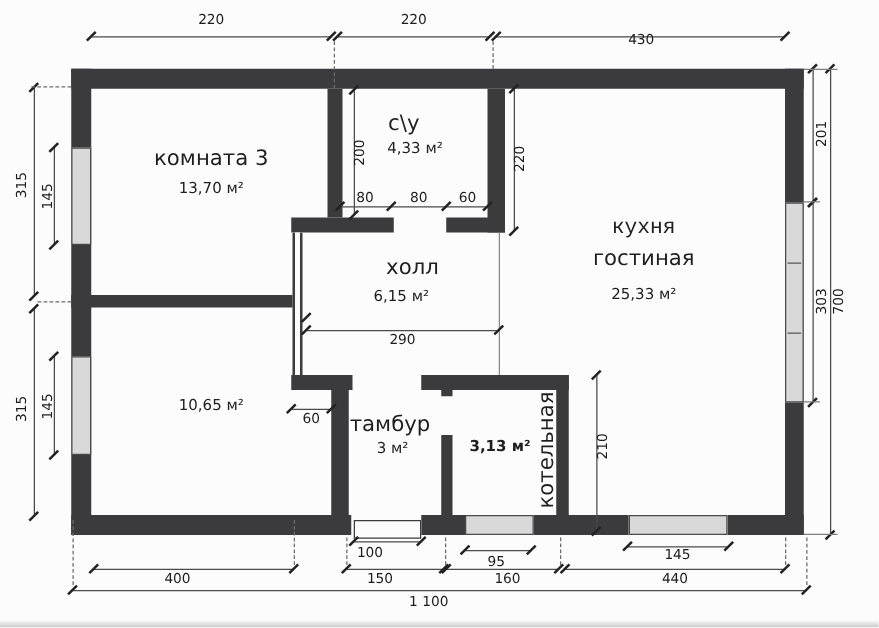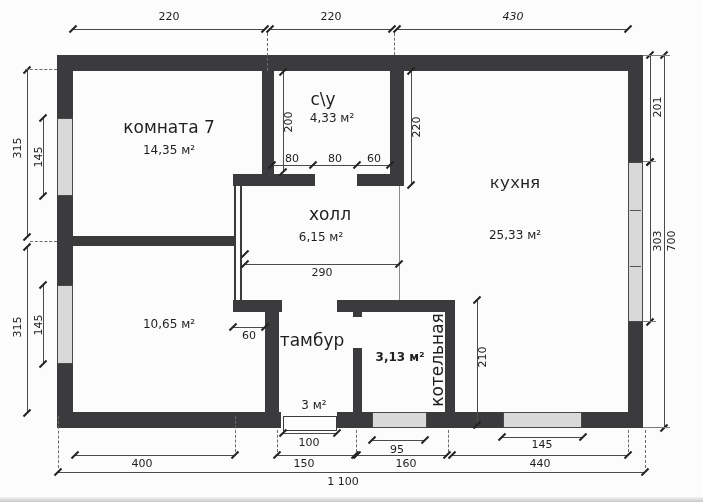--- a/index.html
+++ b/index.html
@@ -62,46 +62,47 @@
   <div class="wall" style="left:233px;top:300px;width:49px;height:12px;"></div>
   <div class="wall" style="left:337px;top:300px;width:118px;height:12px;"></div>
   <div class="wall" style="left:265px;top:312px;width:14px;height:100px;"></div>
   <div class="wall" style="left:353px;top:300px;width:9px;height:17px;"></div>
   <div class="wall" style="left:353px;top:348px;width:9px;height:64px;"></div>
   <div class="wall" style="left:445px;top:300px;width:10px;height:112px;"></div>
 
   <div class="door-rect" style="left:283px;top:416px;width:54px;height:15px;"></div>
   <div class="tick" style="left:240px;top:253px;"></div>
 
-  <span class="room-name" style="left:169px;top:127px;">комната 7</span>
-  <span class="room-area" style="left:169px;top:150px;">14,35 м²</span>
+  <span class="room-name" style="left:169px;top:127px;">комната 3</span>
+  <span class="room-area" style="left:169px;top:150px;">13,70 м²</span>
 
   <span class="room-name" style="left:323px;top:99px;">с\у</span>
   <span class="room-area" style="left:332px;top:118px;">4,33 м²</span>
 
   <span class="room-name" style="left:330px;top:214px;">холл</span>
   <span class="room-area" style="left:321px;top:237px;">6,15 м²</span>
 
   <span class="room-name" style="left:515px;top:183px;font-family:Liberation Mono, monospace;">кухня</span>
+  <span class="room-name" style="left:515px;top:207px;">гостиная</span>
   <span class="room-area" style="left:515px;top:235px;">25,33 м²</span>
 
   <span class="room-area" style="left:169px;top:324px;">10,65 м²</span>
 
   <span class="room-name" style="left:312px;top:340px;">тамбур</span>
-  <span class="room-area" style="left:314px;top:358px;margin-top:47px;">3 м²</span>
+  <span class="room-area" style="left:314px;top:358px;">3 м²</span>
 
   <span class="room-area" style="left:400px;top:357px;font-weight:bold;">3,13 м²</span>
   <span class="room-name v" style="left:437px;top:360px;">котельная</span>
 
   <div class="dim-h" style="left:73px;top:29px;width:192px;"></div>
   <div class="dim-h" style="left:270px;top:29px;width:122px;"></div>
   <div class="dim-h" style="left:397px;top:29px;width:231px;"></div>
   <span class="lbl" style="left:169px;top:16px;">220</span>
   <span class="lbl" style="left:331px;top:16px;">220</span>
-  <span class="lbl" style="left:513px;top:16px;font-style:italic;">430</span>
+  <span class="lbl" style="left:513px;top:32px;">430</span>
   <div class="ext-v" style="left:267px;top:33px;height:38px;"></div>
   <div class="ext-v" style="left:394px;top:33px;height:22px;"></div>
 
   <div class="dim-v" style="left:27px;top:70px;height:167px;"></div>
   <div class="dim-v" style="left:43px;top:118px;height:78px;"></div>
   <div class="dim-v" style="left:27px;top:247px;height:166px;"></div>
   <div class="dim-v" style="left:43px;top:285px;height:79px;"></div>
   <span class="lbl v" style="left:17px;top:148px;">315</span>
   <span class="lbl v" style="left:38px;top:157px;">145</span>
   <span class="lbl v" style="left:17px;top:327px;">315</span>
@@ -116,21 +117,21 @@
   <span class="lbl v" style="left:657px;top:241px;">303</span>
   <span class="lbl v" style="left:671px;top:241px;">700</span>
   <div class="sol-h" style="left:643px;top:161px;width:13px;"></div>
   <div class="sol-h" style="left:643px;top:321px;width:13px;"></div>
   <div class="sol-h" style="left:643px;top:55px;width:27px;"></div>
   <div class="sol-h" style="left:643px;top:427px;width:27px;"></div>
 
   <div class="dim-h" style="left:283px;top:433px;width:54px;"></div>
   <div class="dim-h" style="left:372px;top:440px;width:53px;"></div>
   <div class="dim-h" style="left:502px;top:437px;width:81px;"></div>
-  <span class="lbl" style="left:309px;top:442px;text-align:center;">100</span>
+  <span class="lbl" style="left:296px;top:442px;text-align:center;">100</span>
   <span class="lbl" style="left:397px;top:449px;">95</span>
   <span class="lbl" style="left:542px;top:444px;">145</span>
 
   <div class="dim-h" style="left:75px;top:455px;width:160px;"></div>
   <div class="dim-h" style="left:277px;top:455px;width:78px;"></div>
   <div class="dim-h" style="left:357px;top:455px;width:90px;"></div>
   <div class="dim-h" style="left:452px;top:455px;width:176px;"></div>
   <span class="lbl" style="left:142px;top:463px;">400</span>
   <span class="lbl" style="left:304px;top:463px;">150</span>
   <span class="lbl" style="left:406px;top:463px;">160</span>

